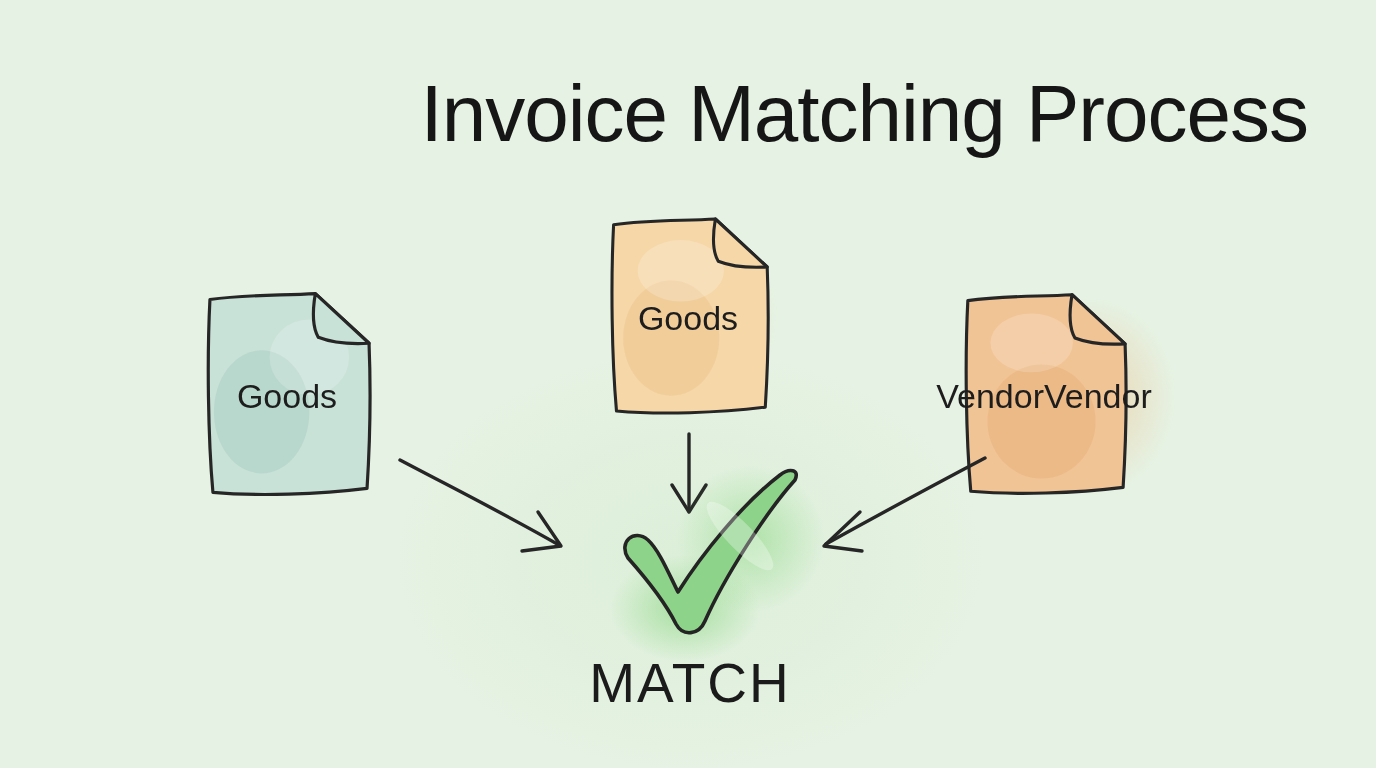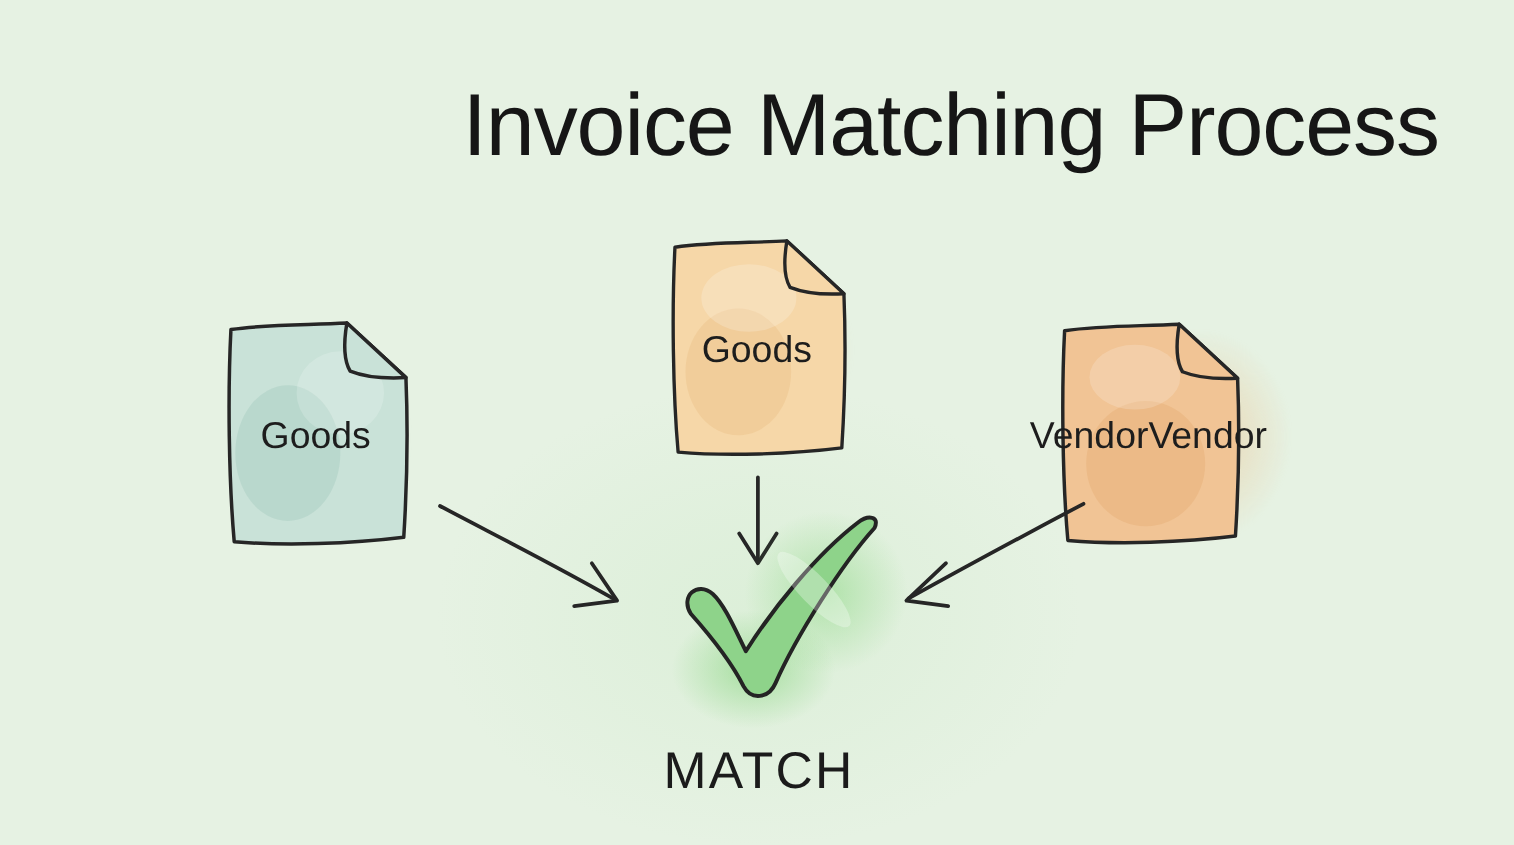--- a/index.html
+++ b/index.html
@@ -39,22 +39,22 @@
   .arrow path{fill:none;stroke:#262626;stroke-width:3.4;stroke-linecap:round;stroke-linejoin:round;}
   .check-glow{
     position:absolute;left:565px;top:425px;width:300px;height:270px;
     background:
       radial-gradient(closest-side at 40% 68%, rgba(110,205,100,0.5), rgba(110,205,100,0) 62%),
       radial-gradient(closest-side at 62% 42%, rgba(120,210,110,0.45), rgba(120,210,110,0) 65%);
   }
   .check{position:absolute;left:612px;top:458px;width:196px;height:190px;}
   .check svg{display:block;width:100%;height:100%;}
   .match-label{
-    position:absolute;left:690px;top:672px;transform:translateX(-50%);
-    font-size:47px;letter-spacing:2px;color:#1b1b1b;font-weight:400;
+    position:absolute;left:690px;top:651px;transform:translateX(-50%);
+    font-size:55px;letter-spacing:2px;color:#1b1b1b;font-weight:400;
   }
 </style>
 </head>
 <body>
 
 <div class="canvas">
 
   <h1 class="title">Invoice Matching Process</h1>
 
   <div class="doc-halo halo-po"></div>

